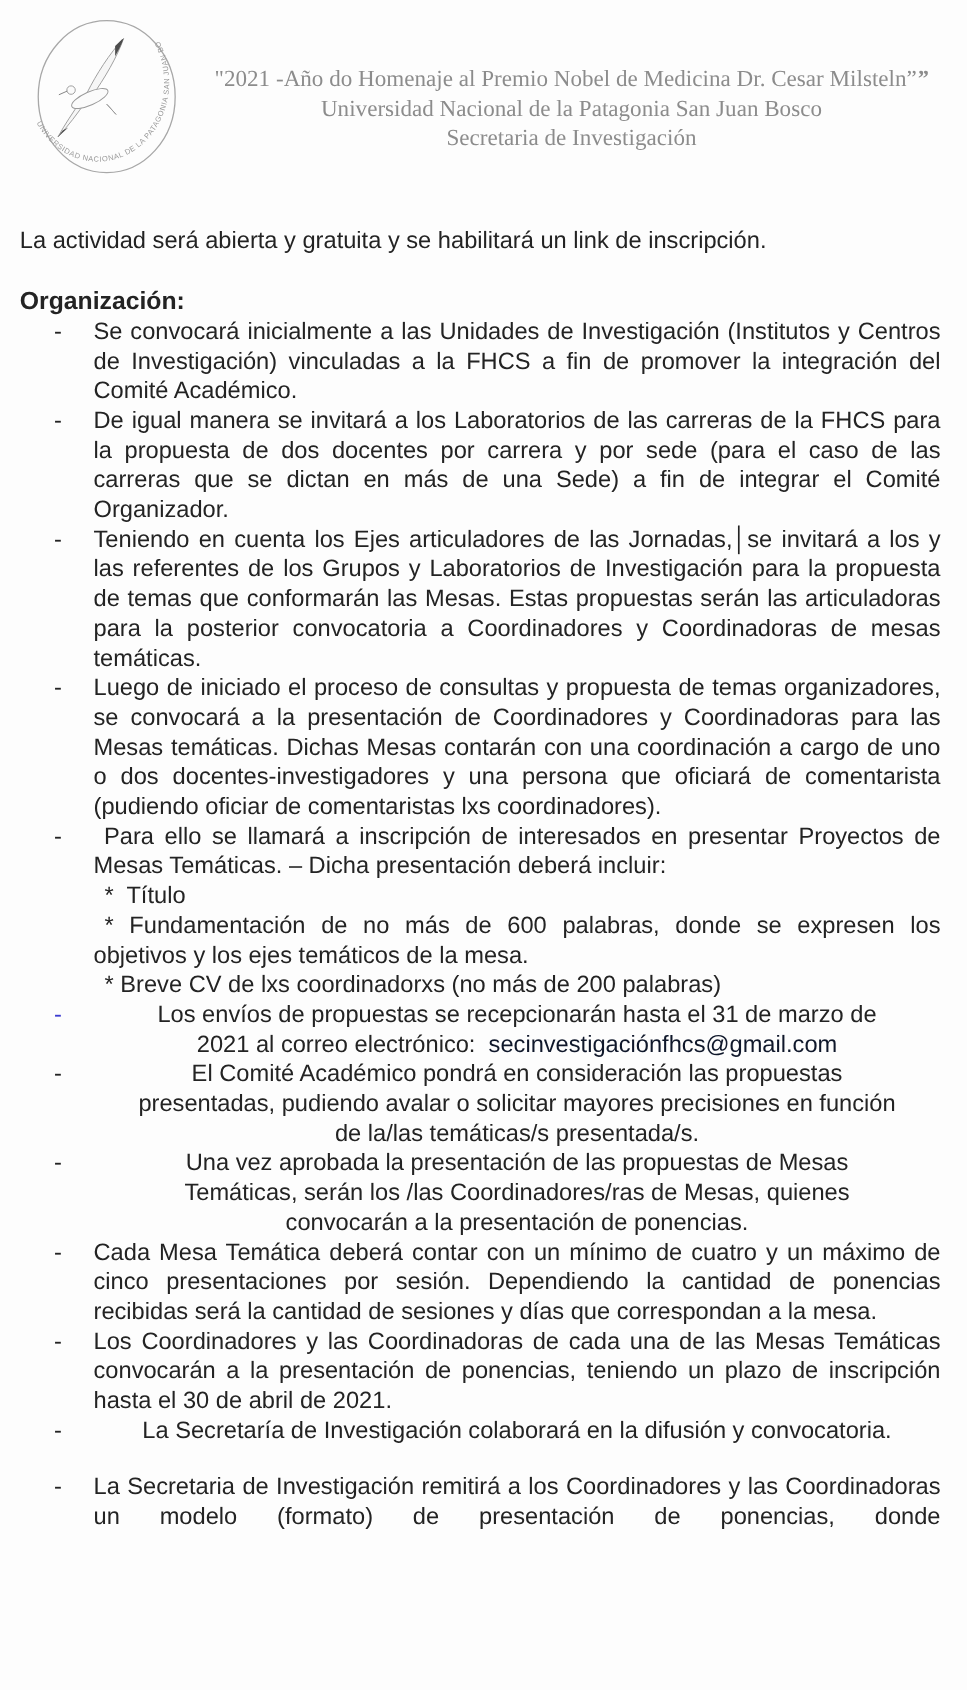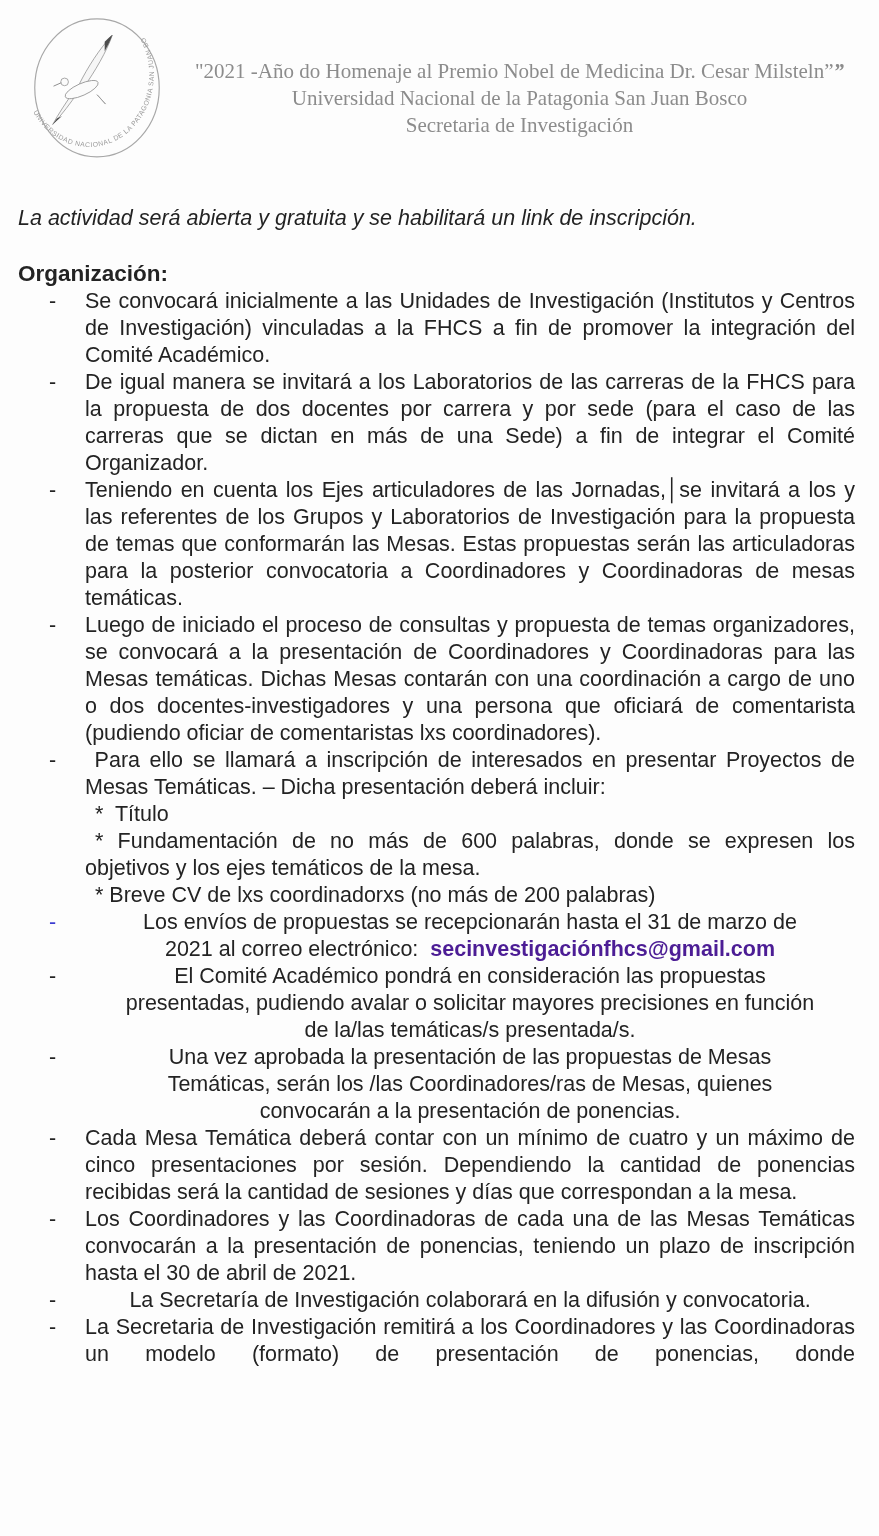--- a/index.html
+++ b/index.html
@@ -19,37 +19,37 @@
     text-align:center;
     font-family:"Liberation Serif","DejaVu Serif",serif;
     color:#8c8c8c;
     font-size:21px;line-height:27px;
   }
   .header-text .motto-suffix{font-weight:bold;font-style:italic;}
 
   
   .doc-body{position:absolute;left:18px;top:205px;width:838px;
     font-size:21.5px;line-height:27px;}
-  .para{margin:0 0 0 0;white-space:pre-wrap;font-style:italic;}
+  .para{margin:0 0 0 0;white-space:pre-wrap;}
   .p1{margin-bottom:28px;}
   .p2{margin-bottom:35px;text-align:justify;}
   .org-heading{font-size:22.5px;font-weight:bold;margin:0 0 1px 0;}
 
   .list-item{position:relative;margin-left:67px;width:770px;}
   .dash{
     position:absolute;left:-36px;top:0;width:20px;
     text-align:left;color:#232323;
   }
   .item-body{width:770px;}
   .item-body .itxt{white-space:pre-wrap;}
   .justify{text-align:justify;}
   .left{text-align:center;}
-  .justify-all{text-align:justify;text-align-last:justify;}
+  .justify-all{text-align:justify;text-align-last:justify;margin-top:24px;}
   .subitem{white-space:pre-wrap;text-align:justify;text-indent:10px;}
-  .email{font-weight:bold;color:#4c1d95;}
+  .email{font-weight:normal;color:#0f172a;}
 
   svg text{font-family:"Liberation Sans","DejaVu Sans",sans-serif;}
 </style>
 </head>
 <body>
 
 <div class="page">
 
   <div class="logo-wrap">
     <svg viewBox="0 0 190 185" width="162" height="172">

